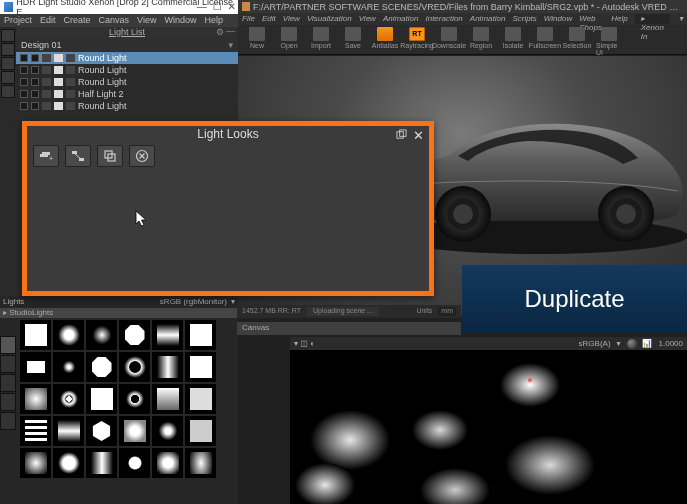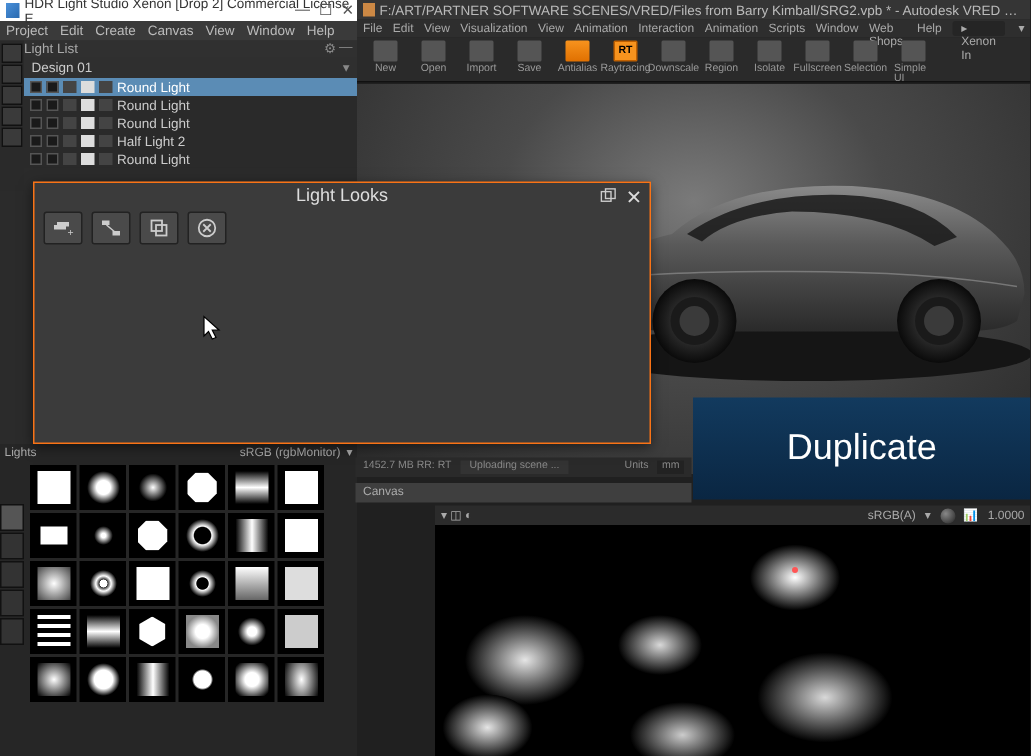--- a/index.html
+++ b/index.html
@@ -2,46 +2,46 @@
 <html><head>
 <meta charset="utf-8">
 <style>
 * { margin: 0; padding: 0; box-sizing: border-box; font-family: "Segoe UI", Arial, sans-serif; }
 body { width: 687px; height: 504px; background: #1a1a1a; overflow: hidden; position: relative; color: #ccc; font-size: 10px; }
 .app-left { position: absolute; left: 0; top: 0; width: 238px; height: 504px; background: #2b2b2b; }
 .title-bar-left { height: 14px; background: #fff; color: #333; font-size: 9px; padding: 1px 4px; display: flex; align-items: center; }
 .title-bar-left .icon { width: 10px; height: 10px; background: linear-gradient(135deg,#4a90d9,#2a6ab0); margin-right: 3px; }
 .win-ctrl-l { position: absolute; right: 2px; top: 1px; display: flex; gap: 6px; font-size: 10px; color: #555; }
 .menu-left { height: 13px; background: #3a3a3a; font-size: 9px; padding: 1px 4px; display: flex; gap: 8px; color: #bbb; }
-.panel-hdr { height: 11px; background: #303030; font-size: 9px; color: #aaa; position: relative; }
+.panel-hdr { height: 11px; background: #303030; font-size: 9px; text-align: center; color: #aaa; position: relative; text-decoration: underline; }
 .panel-hdr .gear { position: absolute; right: 14px; top: 0; color: #888; }
 .panel-hdr .min { position: absolute; right: 3px; top: -1px; color: #888; }
 .design-row { height: 14px; padding: 2px 5px; font-size: 9px; color: #ccc; background: #2f2f2f; display: flex; align-items: center; }
 .design-row .chev { margin-left: auto; color: #888; }
 .light-list { background: #2a2a2a; text-align: right; }
 .light-row { height: 12px; display: flex; align-items: center; font-size: 9px; padding-left: 4px; gap: 3px; color: #ccc; }
 .light-row.sel { background: #5b8cb5; color: #fff; }
 .cb { width: 8px; height: 8px; border: 1px solid #555; background: #1a1a1a; display: inline-block; flex-shrink: 0; }
 .sw { width: 9px; height: 8px; background: #444; flex-shrink: 0; }
 .sw.w { background: #ddd; }
-.light-looks { position: absolute; left: 22px; top: 121px; width: 412px; height: 175px; background: #3b3b3b; z-index: 100; border: 1px solid #f97316; box-shadow: 0 2px 8px rgba(0,0,0,0.5); }
+.light-looks { position: absolute; left: 22px; top: 121px; width: 412px; height: 175px; background: #3b3b3b; z-index: 100; border: 5px solid #f97316; box-shadow: 0 2px 8px rgba(0,0,0,0.5); }
 .ll-title { height: 18px; text-align: center; font-size: 12px; padding-top: 1px; color: #ddd; position: relative; }
 .ll-title .pop { position: absolute; right: 22px; top: 3px; cursor: pointer; }
 .ll-title .x { position: absolute; right: 5px; top: 2px; cursor: pointer; font-size: 13px; }
 .ll-toolbar { height: 24px; display: flex; gap: 6px; padding: 2px 6px; align-items: center; }
 .ll-btn { width: 26px; height: 22px; background: #4a4a4a; border: 1px solid #222; border-radius: 2px; display: flex; align-items: center; justify-content: center; cursor: pointer; }
 .ll-btn svg { width: 14px; height: 14px; }
 .ll-item { margin: 4px 6px; height: 15px; background: #6d6d6d; font-size: 11px; padding: 1px 6px; color: #fff; }
 .ll-body { flex: 1; background: #3b3b3b; position: relative; }
 .cursor-arrow { position: absolute; left: 135px; top: 210px; z-index: 200; }
 
 .app-right { position: absolute; left: 238px; top: 0; width: 449px; height: 504px; background: #202020; }
 .title-bar-right { height: 13px; background: #353535; font-size: 9px; padding: 1px 4px; display: flex; align-items: center; color: #bbb; }
 .title-bar-right .vicon { width: 9px; height: 9px; background: #c84; margin-right: 3px; }
-.menu-right { height: 12px; background: #2e2e2e; font-size: 8px; padding: 1px 4px; display: flex; gap: 7px; color: #aaa; }
+.menu-right { height: 12px; background: #2e2e2e; font-size: 8px; padding: 1px 4px; display: flex; gap: 7px; color: #aaa; font-style: italic; }
 .signin { margin-left: auto; background: #252525; padding: 0 6px; border-radius: 2px; }
 .toolbar-right { height: 30px; background: #2a2a2a; display: flex; align-items: flex-start; padding: 2px 4px; gap: 2px; border-bottom: 1px solid #111; }
 .tbtn { display: flex; flex-direction: column; align-items: center; font-size: 7px; color: #999; padding: 0 2px; cursor: pointer; width: 30px; }
 .tbtn .ti { width: 16px; height: 14px; background: #555; margin-bottom: 1px; border-radius: 1px; }
 .tbtn .ti.orange { background: linear-gradient(#f7931e,#e07000); }
 .tbtn .ti.orange2 { background: #f7931e; border: 1px solid #c06000; font-size: 7px; color: #000; font-weight: bold; text-align: center; line-height: 12px; }
 .viewport { position: absolute; left: 0; top: 56px; width: 449px; height: 260px; background: radial-gradient(ellipse at 50% 30%, #7a7a7a 0%, #4a4a4a 40%, #2a2a2a 100%); overflow: hidden; }
 .car { position: absolute; left: 150px; top: 40px; width: 300px; height: 160px; }
 
 .bottom-left { position: absolute; left: 0; top: 296px; width: 238px; height: 208px; background: #262626; }
@@ -197,20 +197,21 @@
 <svg class="cursor-arrow" width="14" height="18" viewBox="0 0 14 18">
     <path d="M1 1 L1 14 L4 11 L6.5 16 L9 15 L6.5 10 L11 10 Z" fill="#fff" stroke="#000" stroke-width="0.8"></path>
   </svg>
 
 <div class="bottom-left">
   <div class="presets-hdr">
     <span>Lights</span>
     <span>sRGB (rgbMonitor)</span>
     <span style="margin-left:4px">▾</span>
   </div>
+  <div class="studio-hdr">▸ <span>StudioLights</span></div>
   <div class="side-tabs">
     <div class="side-tab active"></div>
     <div class="side-tab"></div>
     <div class="side-tab"></div>
     <div class="side-tab"></div>
     <div class="side-tab"></div>
   </div>
   <div class="thumb-grid">
     <div class="thumb">
         <div style="width:22px;height:22px;background:#fff"></div>

